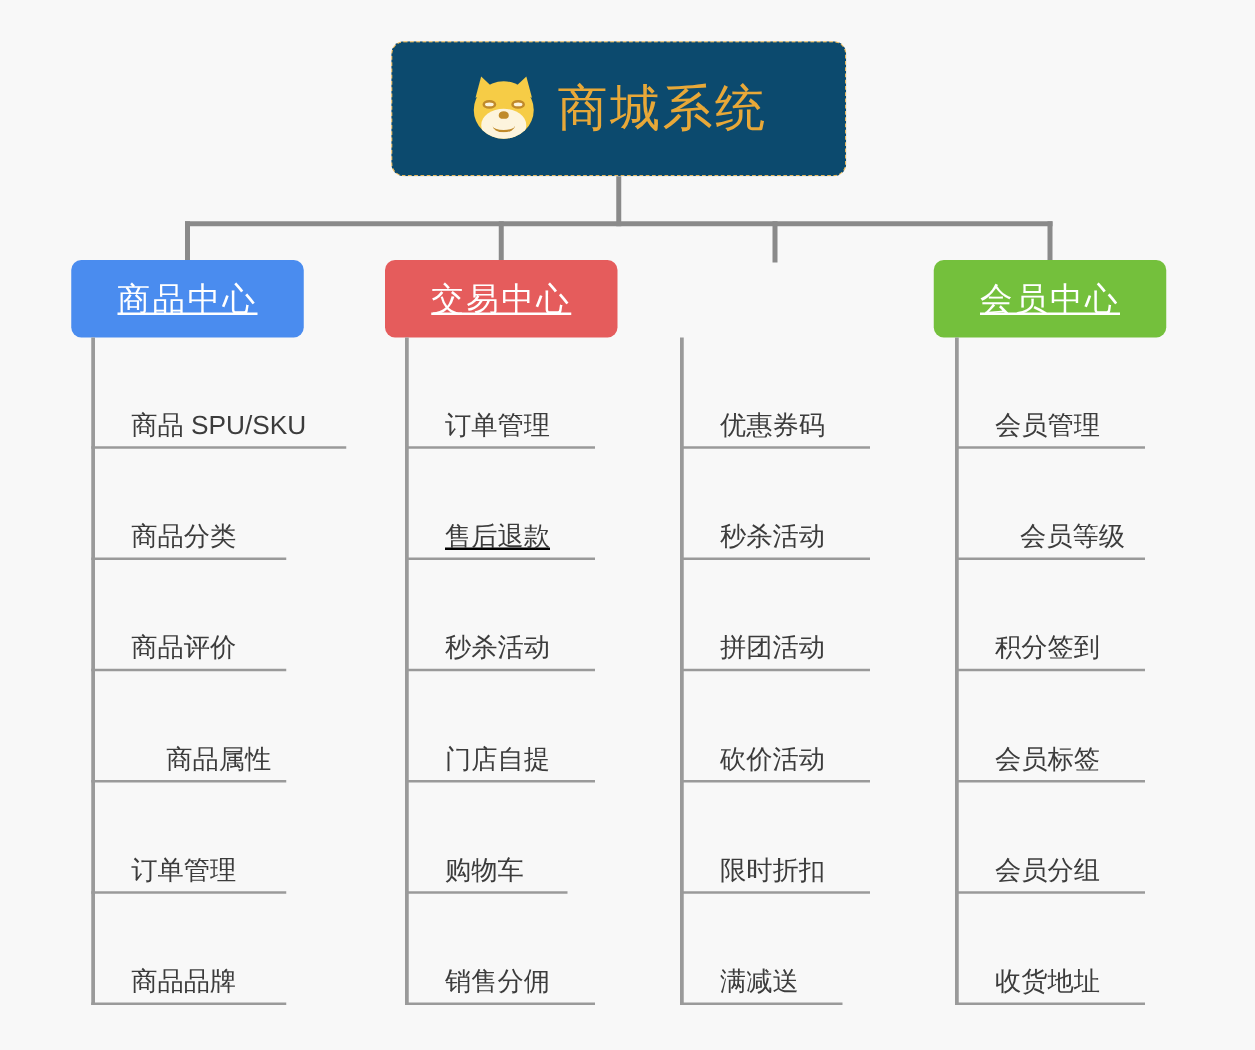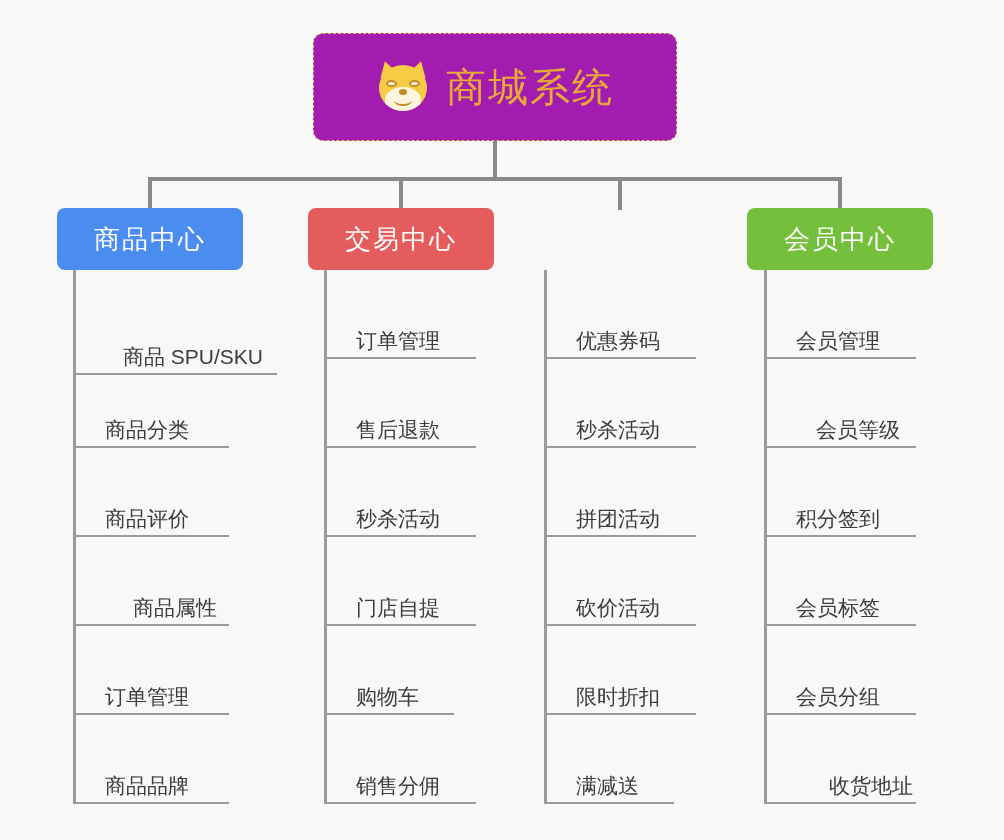--- a/index.html
+++ b/index.html
@@ -20,21 +20,21 @@
   }
 
   
   .root-node {
     position: absolute;
     left: 313px;
     top: 33px;
     width: 364px;
     height: 108px;
     box-sizing: border-box;
-    background: #a21caf;
+    background: #0c4a6e;
     border: 1px dashed #e9b95c;
     border-radius: 10px;
     display: flex;
     align-items: center;
     justify-content: center;
     gap: 16px;
   }
   .root-emoji {
     width: 54px;
     height: 54px;
@@ -114,20 +114,21 @@
     position: absolute;
     height: 62px;
     border-radius: 8px;
     display: flex;
     align-items: center;
     justify-content: center;
     color: #ffffff;
     font-size: 26px;
     letter-spacing: 2px;
     white-space: nowrap;
+    text-decoration: underline;
   }
 
   
   .branch {
     position: absolute;
     top: 270px;
   }
   .trunk {
     position: absolute;
     left: 0;
@@ -184,21 +185,21 @@
   </div>
   <div class="cat-header" style="left: 308px; top: 208px; width: 186px; background: rgb(229, 92, 92);">
     <span>交易中心</span>
   </div>
   <div class="cat-header" style="left: 747px; top: 208px; width: 186px; background: rgb(116, 192, 60);">
     <span>会员中心</span>
   </div>
 
   <div class="branch" style="left:73px;">
     <div class="trunk" style="height:534px;"></div>
-    <div class="leaf" style="top:16px;   width:204px;justify-content:flex-end;">
+    <div class="leaf" style="top:0px;   width:204px;">
         <span class="leaf-label">商品 SPU/SKU</span>
       </div>
     <div class="leaf" style="top:89px;  width:156px;">
         <span class="leaf-label">商品分类</span>
       </div>
     <div class="leaf" style="top:178px; width:156px;">
         <span class="leaf-label">商品评价</span>
       </div>
     <div class="leaf" style="top:267px; width:156px;padding-left:28px;">
         <span class="leaf-label">商品属性</span>
@@ -209,21 +210,21 @@
     <div class="leaf" style="top:445px; width:156px;">
         <span class="leaf-label">商品品牌</span>
       </div>
   </div>
 
   <div class="branch" style="left:324px;">
     <div class="trunk" style="height:534px;"></div>
     <div class="leaf" style="top:0px;   width:152px;">
         <span class="leaf-label">订单管理</span>
       </div>
-    <div class="leaf" style="top:89px;  width:152px;">
+    <div class="leaf" style="top:89px;  width:152px;text-decoration:underline;">
         <span class="leaf-label">售后退款</span>
       </div>
     <div class="leaf" style="top:178px; width:152px;">
         <span class="leaf-label">秒杀活动</span>
       </div>
     <div class="leaf" style="top:267px; width:152px;">
         <span class="leaf-label">门店自提</span>
       </div>
     <div class="leaf" style="top:356px; width:130px;">
         <span class="leaf-label">购物车</span>
@@ -265,18 +266,18 @@
       </div>
     <div class="leaf" style="top:178px; width:152px;">
         <span class="leaf-label">积分签到</span>
       </div>
     <div class="leaf" style="top:267px; width:152px;">
         <span class="leaf-label">会员标签</span>
       </div>
     <div class="leaf" style="top:356px; width:152px;">
         <span class="leaf-label">会员分组</span>
       </div>
-    <div class="leaf" style="top:445px; width:152px;padding-left:33px;">
+    <div class="leaf" style="top:445px; width:152px;">
         <span class="leaf-label">收货地址</span>
       </div>
   </div>
 
 </div>
 
 </body></html>

